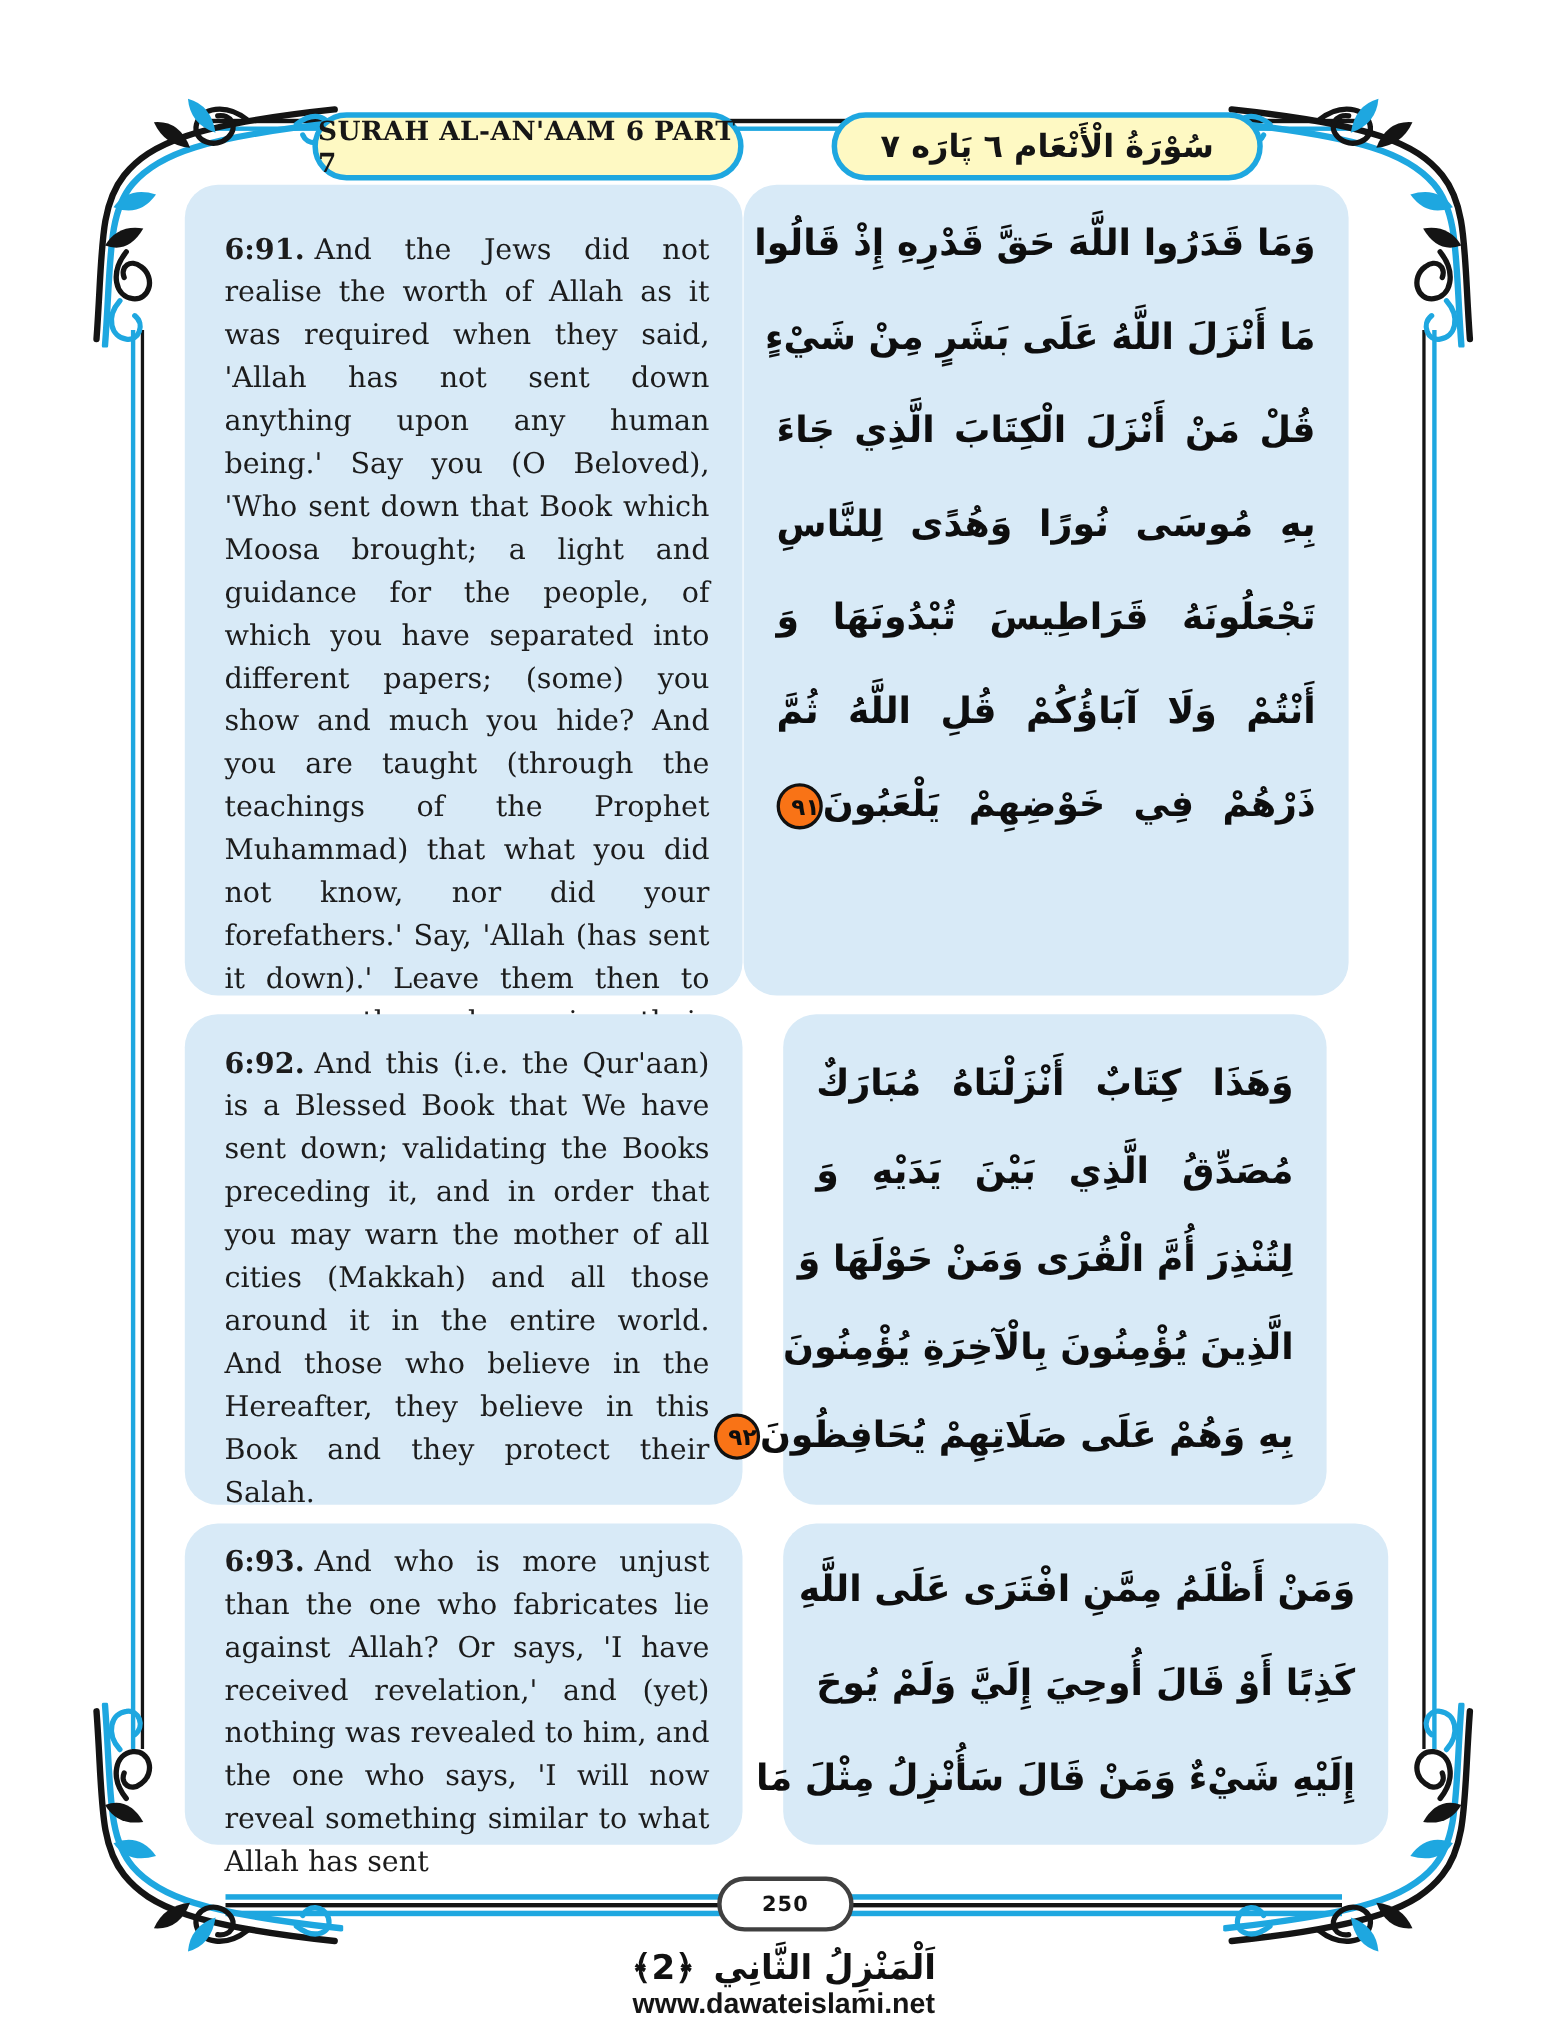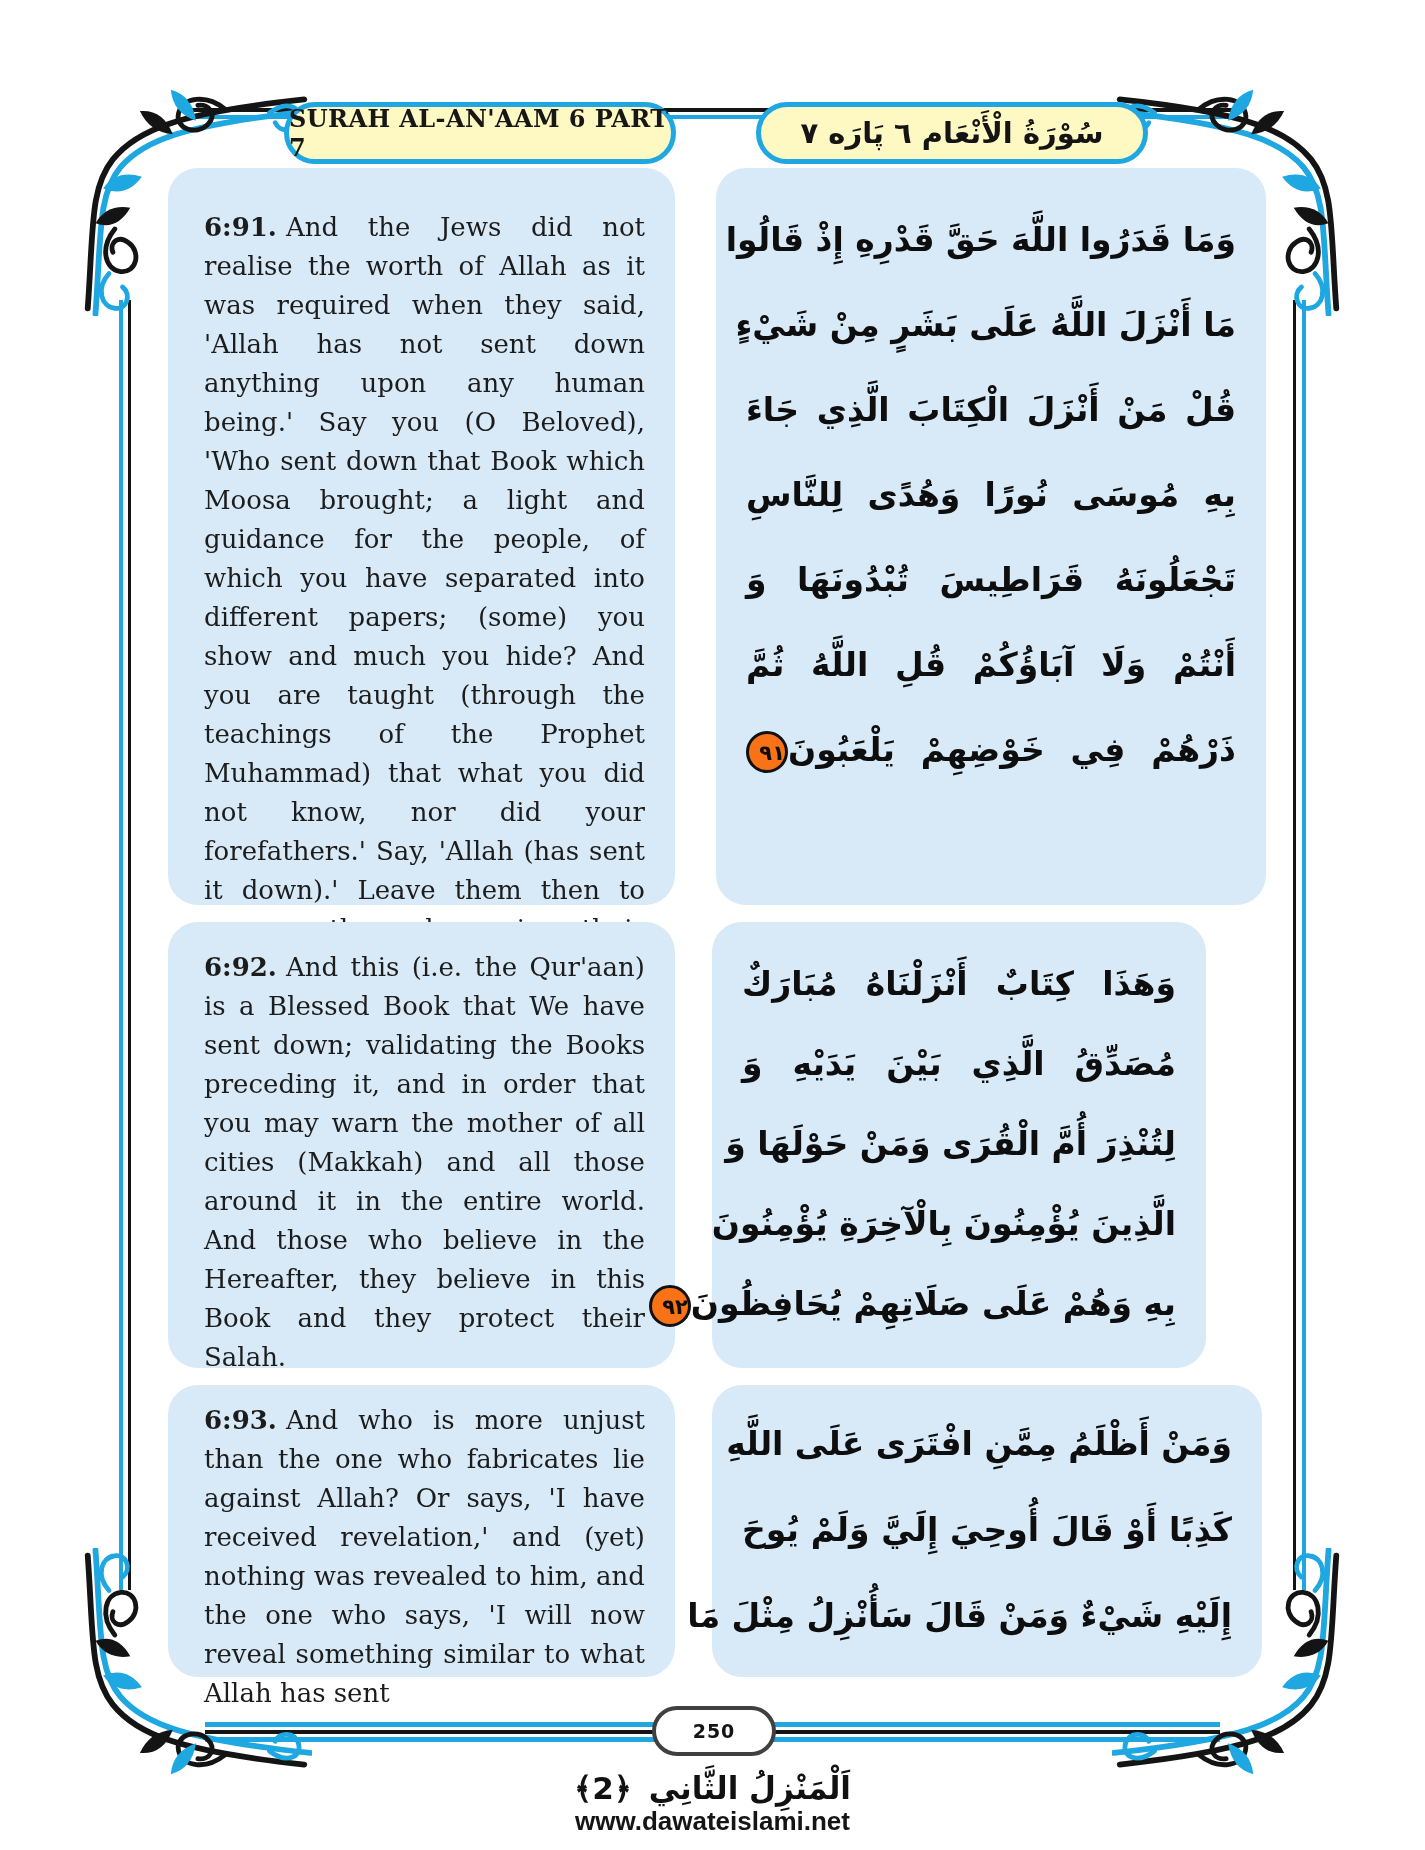--- a/index.html
+++ b/index.html
@@ -42,21 +42,21 @@
   
   .box{position:absolute;background:#d8eaf7;border-radius:30px;z-index:1;}
   .eng{padding:0 30px 0 36px;text-align:justify;font-size:26px;line-height:39px;color:#1c1c1c;}
   .eng b{font-weight:bold;margin-right:9px;}
   .e1{left:168px;top:168px;width:507px;height:737px;padding-top:40px;box-sizing:border-box;}
   .e2{left:168px;top:922px;width:507px;height:446px;padding-top:26px;box-sizing:border-box;}
   .e3{left:168px;top:1385px;width:507px;height:292px;padding-top:16px;box-sizing:border-box;}
 
   .ar{direction:rtl;font-family:"DejaVu Sans",sans-serif;font-weight:bold;color:#0e0e0e;
       padding:0 30px;box-sizing:border-box;}
-  .a1{left:716px;top:168px;width:550px;height:737px;padding-top:29px;}
+  .a1{left:676px;top:168px;width:550px;height:737px;padding-top:10px;}
   .a2{left:712px;top:922px;width:494px;height:446px;padding-top:22px;}
   .a3{left:712px;top:1385px;width:550px;height:292px;padding-top:16px;}
   .aline{font-size:33px;text-align:justify;text-align-last:justify;white-space:nowrap;}
   .a1 .aline{height:85px;line-height:85px;}
   .a2 .aline{height:80px;line-height:80px;}
   .a3 .aline{height:86px;line-height:86px;}
   .vnum{display:inline-block;width:42px;height:42px;border:3px solid #111;border-radius:50%;
         font-size:21px;line-height:38px;text-align:center;vertical-align:middle;box-sizing:border-box;
         background:#f97316;}
 

